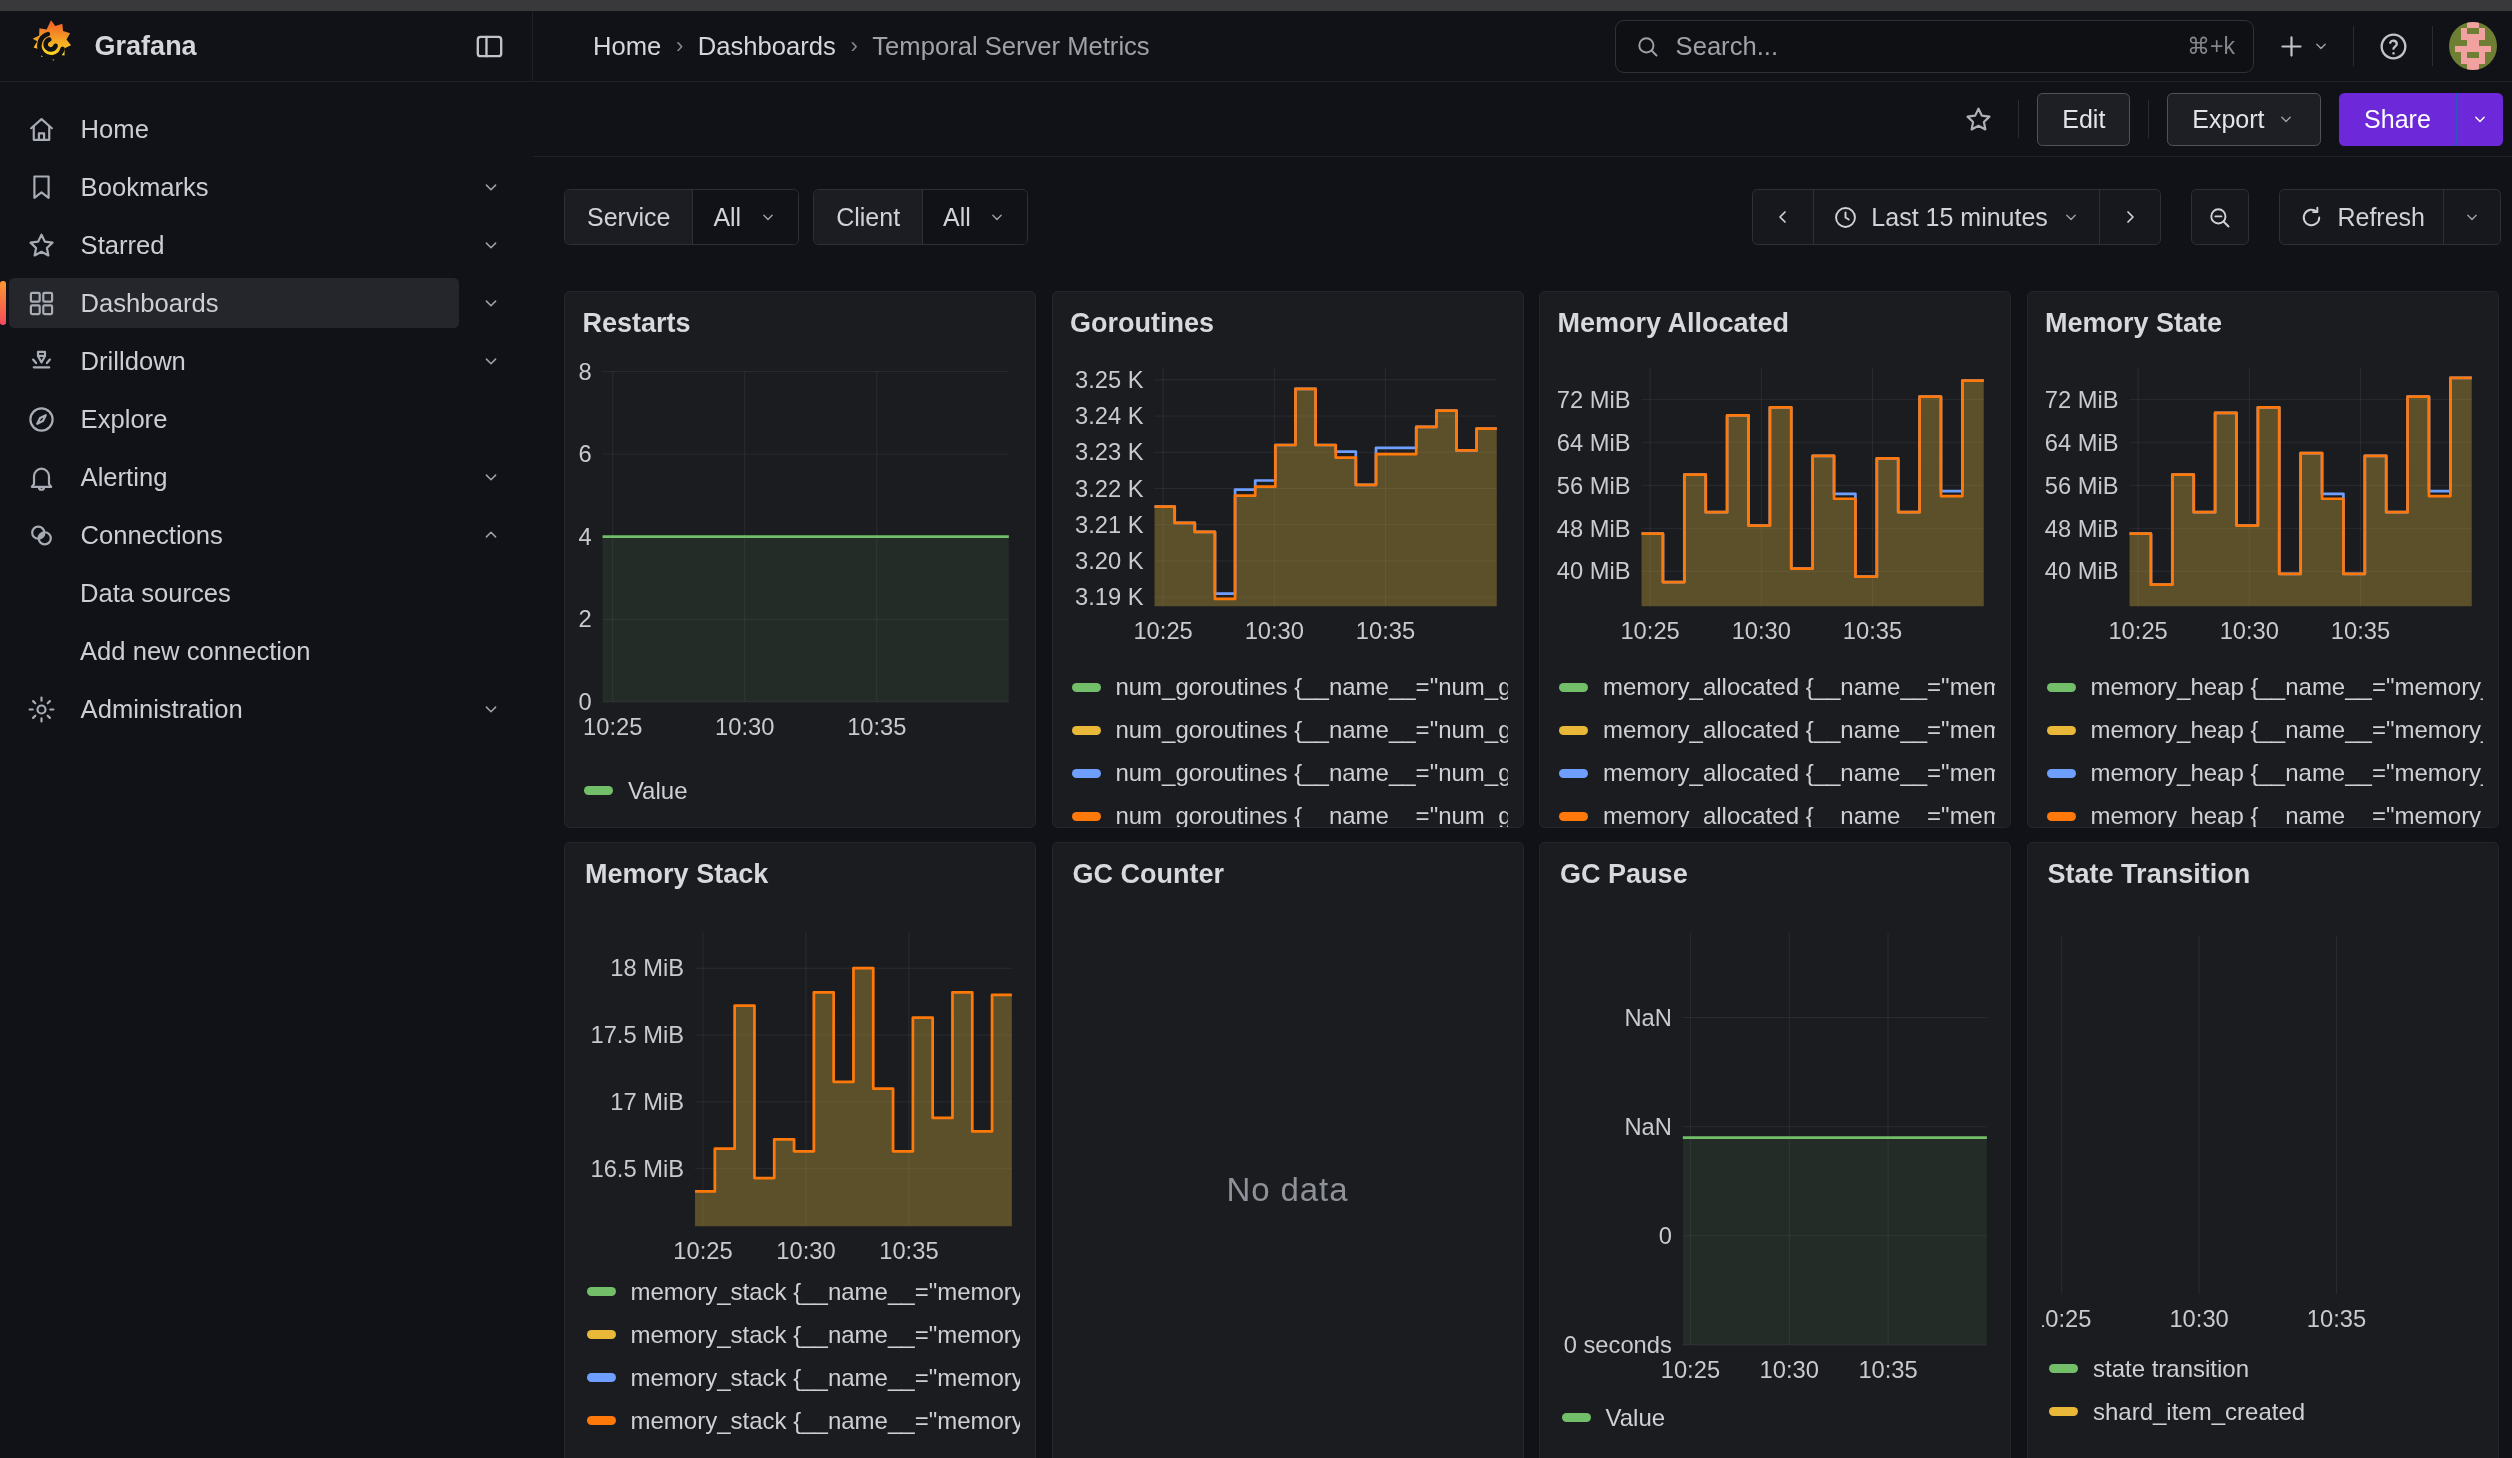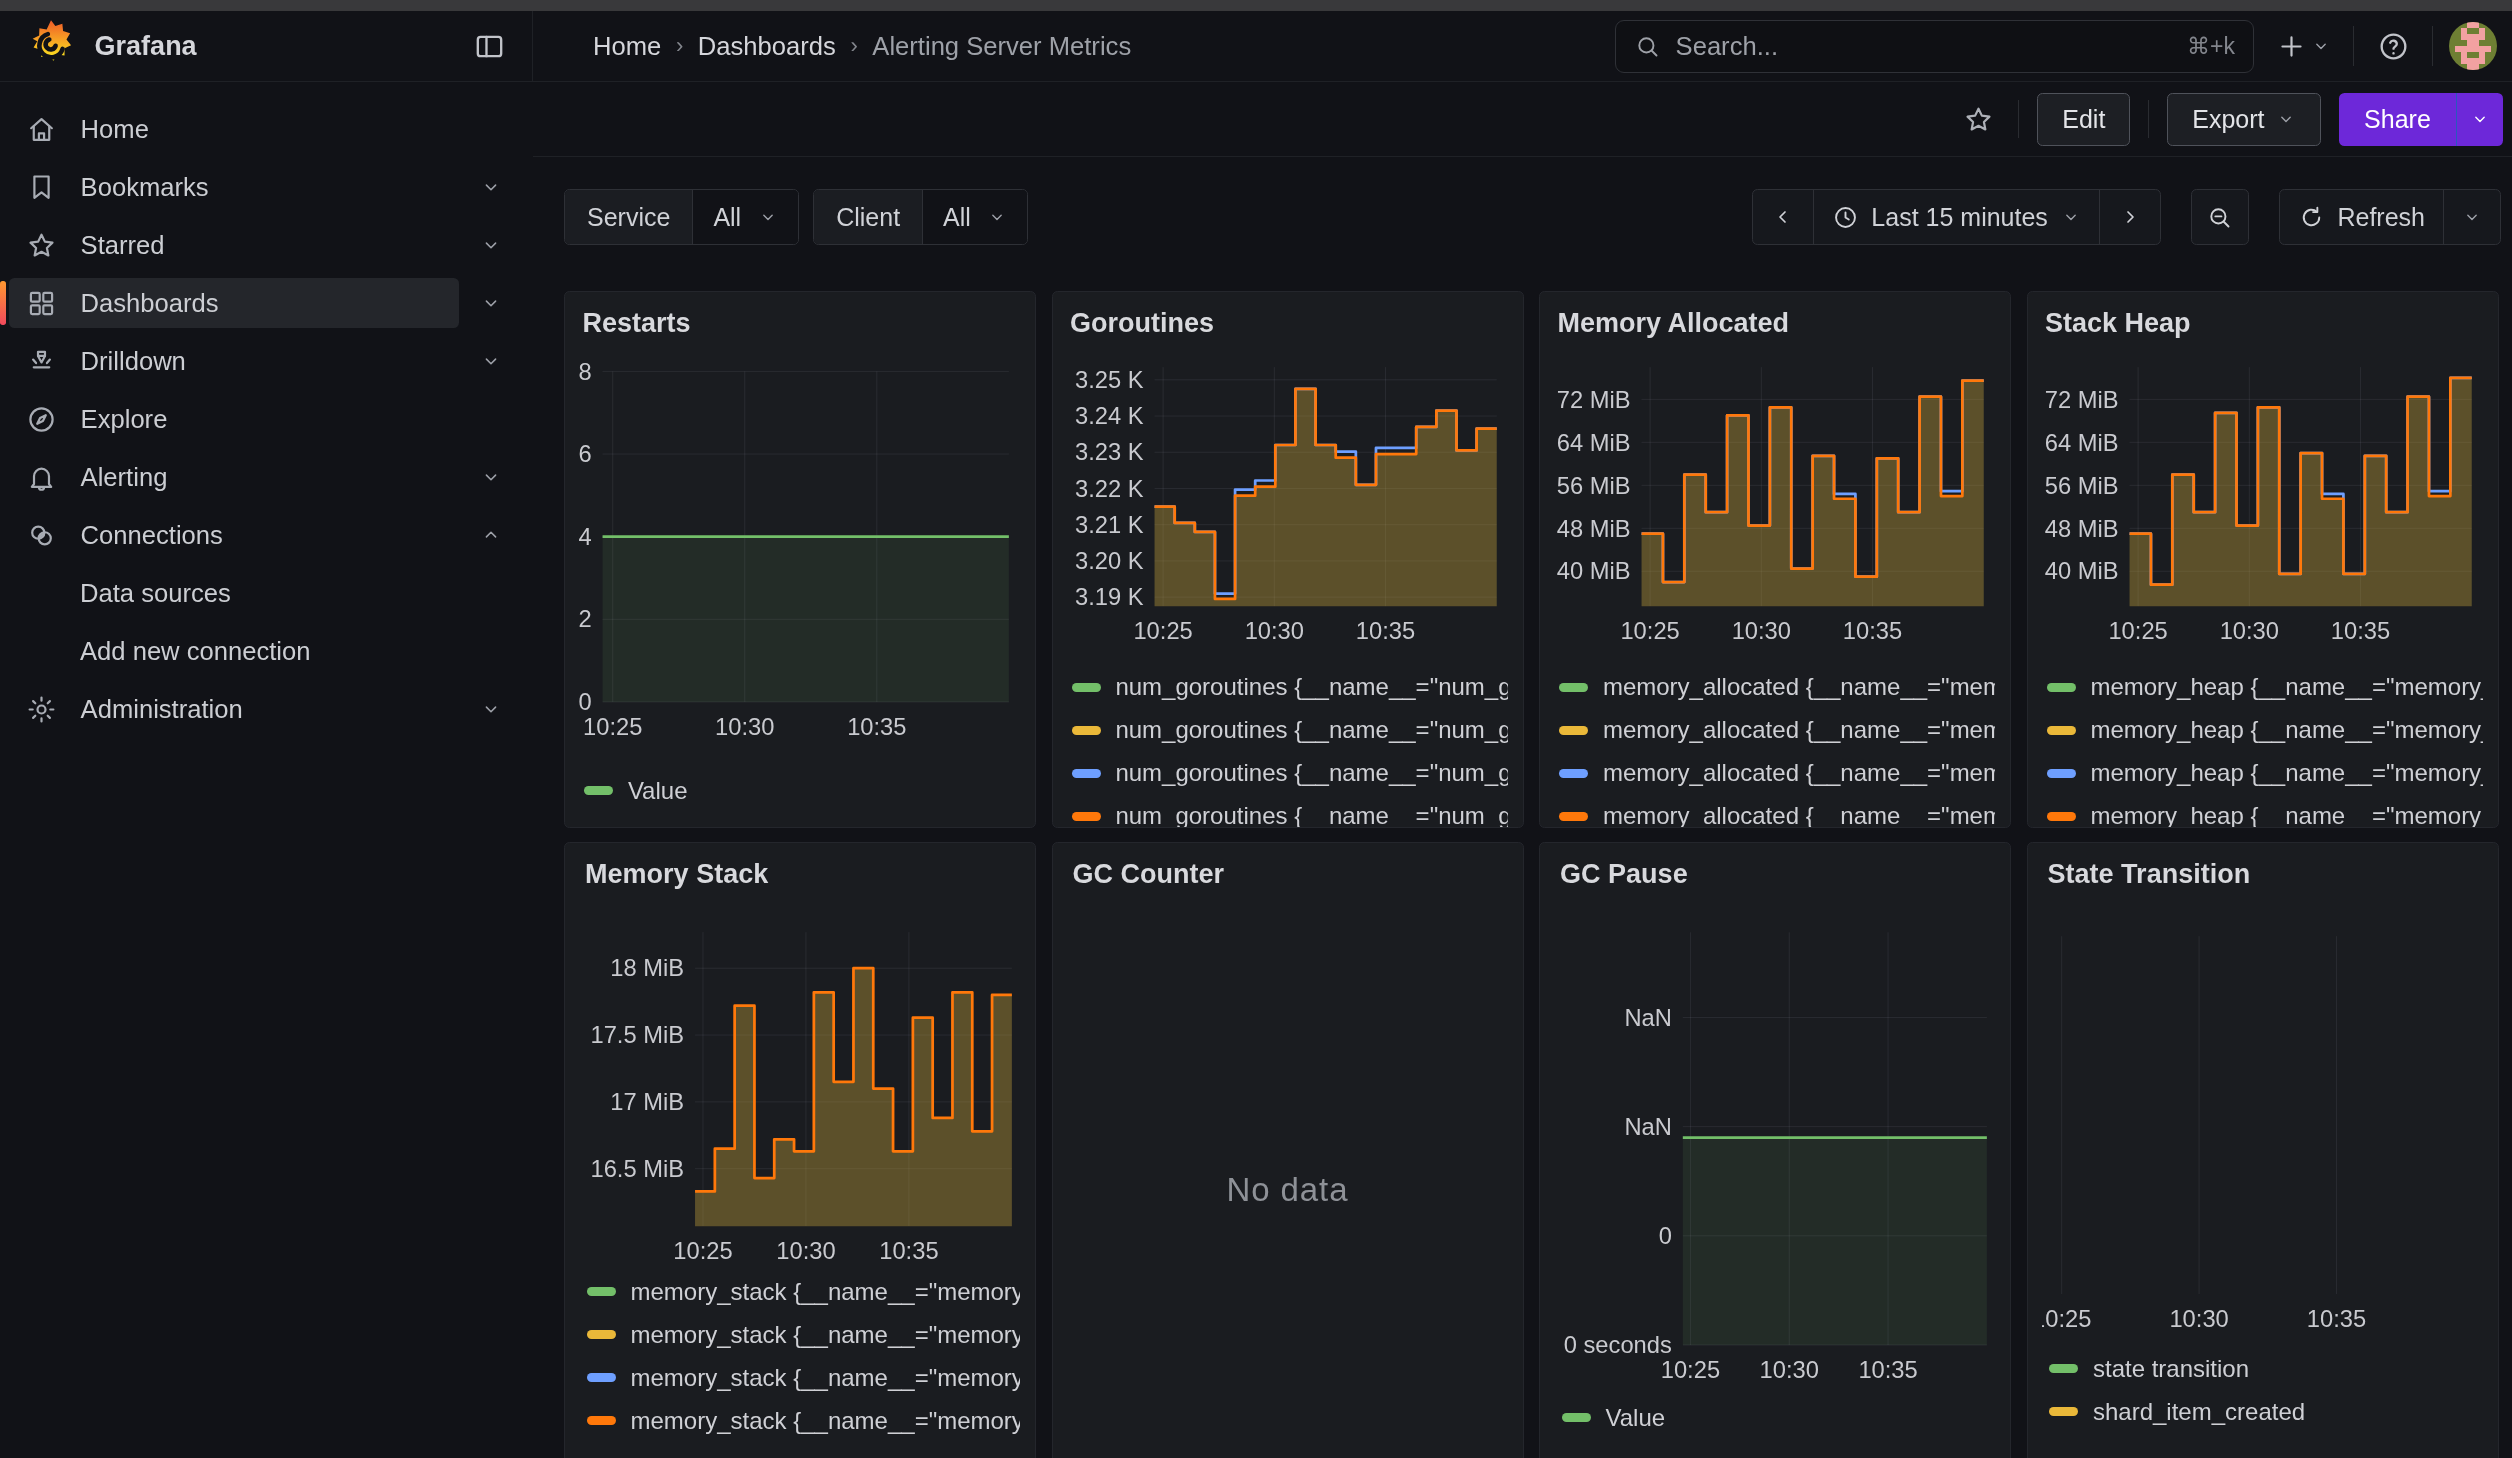--- a/index.html
+++ b/index.html
@@ -117,21 +117,21 @@
               <path d="M9.8 5v14"></path>
             </svg>
           </span>
         </button>
     </div>
     <div class="nav-center">
       <a class="crumb">Home</a>
       <span class="crumb-sep">›</span>
       <a class="crumb">Dashboards</a>
       <span class="crumb-sep">›</span>
-      <span class="crumb-cur">Alerting Server Metrics</span>
+      <span class="crumb-cur">Temporal Server Metrics</span>
     </div>
     <div class="nav-right">
       <div class="searchbox">
         <span style="display:flex;color:#9EA1A8;">
             <svg width="27" height="27" viewBox="0 0 24 24" fill="none" stroke="currentColor" stroke-width="1.7" stroke-linecap="round" stroke-linejoin="round">
               <circle cx="11" cy="11" r="6.3"></circle>
               <path d="M15.6 15.6L20 20"></path>
             </svg>
           </span>
         <span class="search-ph">Search...</span>
@@ -537,21 +537,21 @@
               <span class="sw" style="background:#6E9FFF"></span>
               <span class="ltext">memory_allocated {__name__="memo</span>
             </div>
             <div class="lrow">
               <span class="sw" style="background:#FF780A"></span>
               <span class="ltext">memory_allocated {__name__="memo</span>
             </div>
           </div>
         </div>
         <div class="panel p-mem-heap r1">
-          <div class="p-title">Stack Heap</div>
+          <div class="p-title">Memory State</div>
           <svg class="chart" viewBox="0 0 483 320">
             <line x1="98" y1="233.73033707865167" x2="473" y2="233.73033707865167" stroke="rgba(204,204,220,0.10)" stroke-width="1"></line>
             <text x="86" y="242.73033707865167" text-anchor="end" fill="#C9CACF" font-size="26" font-weight="500" font-family="&quot;Liberation Sans&quot;,sans-serif">40 MiB</text>
             <line x1="98" y1="186.62921348314606" x2="473" y2="186.62921348314606" stroke="rgba(204,204,220,0.10)" stroke-width="1"></line>
             <text x="86" y="195.62921348314606" text-anchor="end" fill="#C9CACF" font-size="26" font-weight="500" font-family="&quot;Liberation Sans&quot;,sans-serif">48 MiB</text>
             <line x1="98" y1="139.52808988764045" x2="473" y2="139.52808988764045" stroke="rgba(204,204,220,0.10)" stroke-width="1"></line>
             <text x="86" y="148.52808988764045" text-anchor="end" fill="#C9CACF" font-size="26" font-weight="500" font-family="&quot;Liberation Sans&quot;,sans-serif">56 MiB</text>
             <line x1="98" y1="92.42696629213484" x2="473" y2="92.42696629213484" stroke="rgba(204,204,220,0.10)" stroke-width="1"></line>
             <text x="86" y="101.42696629213484" text-anchor="end" fill="#C9CACF" font-size="26" font-weight="500" font-family="&quot;Liberation Sans&quot;,sans-serif">64 MiB</text>
             <line x1="98" y1="45.32584269662921" x2="473" y2="45.32584269662921" stroke="rgba(204,204,220,0.10)" stroke-width="1"></line>

